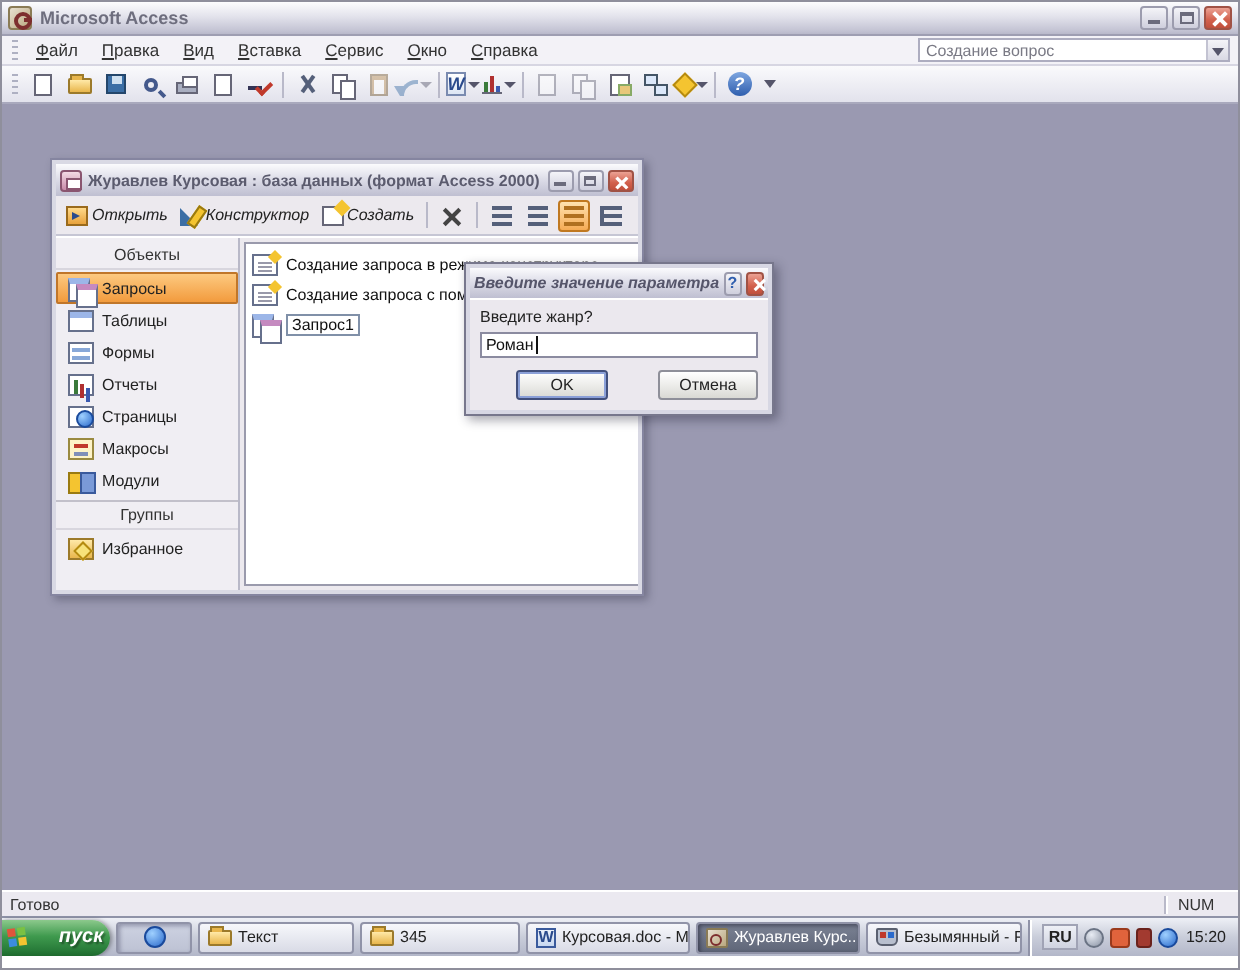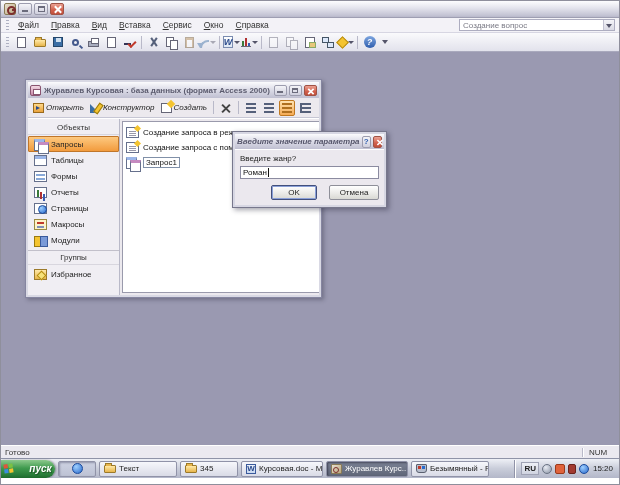--- a/index.html
+++ b/index.html
@@ -139,21 +139,21 @@
 
 
 .pdialog { position:absolute; left:231px; top:79px; width:155px; height:77px; border:1px solid #77778c; background:#d7d7e3; padding:2px; box-shadow:2px 2px 5px rgba(30,30,50,.4); z-index:10; display:flex; flex-direction:column; }
 .pd-title { height:15px; flex:0 0 15px; display:flex; align-items:center; padding:0 2px; background:linear-gradient(#fbfbfd,#dedee9 45%,#bfbfd1); }
 .pd-title .t { flex:1; font-size:8px; font-weight:bold; color:#55556a; white-space:nowrap;font-style:italic; }
 .pd-body { flex:1; background:#ebe8ee; padding:4px 5px; border-top:1px solid #fff; }
 .pd-prompt { font-size:8px; color:#222; }
 .pd-input { margin-top:3px; height:13px; background:#fff; border:1px solid #8b8ba0; display:flex; align-items:center; padding-left:2px; }
 .pd-input .v { font-size:8px; color:#111; }
 .caret { width:1px; height:9px; background:#111; margin-left:1px; }
-.pd-btns { display:flex; justify-content:flex-end; gap:12px; margin-top:6px; }
+.pd-btns { display:flex; justify-content:flex-end; gap:25px; margin-top:6px; }
 .xpbtn { height:15px; font-size:8px; color:#222; background:linear-gradient(#fff,#e9e9e6 60%,#d9d9d4); border:1px solid #8e8f99; border-radius:2px; display:flex; align-items:center; justify-content:center; }
 .xpbtn.ok { width:46px; border:1px solid #42507c; box-shadow:0 0 0 1px #8ba0d8 inset; }
 .xpbtn.cancel { width:50px; }
 .qbtn { width:13px; height:12px; margin-left:2px; border:1px solid #9c9cae; border-radius:2px; background:linear-gradient(#f4f4f8,#cfcfdd); font-size:8px; font-weight:bold; color:#2f5eae; display:flex; align-items:center; justify-content:center; position:relative; }
 .qbtn.close { background:linear-gradient(#eba193,#d2604c 60%,#c04f3c); border-color:#a05245; }
 
 
 .statusbar { height:13px; flex:0 0 13px; background:#ebe9f0; border-top:1px solid #fff; display:flex; align-items:center; font-size:8px; color:#333; padding:0 4px; }
 .statusbar .spacer { flex:1; }
 .statusbar .panel-sep { width:1px; height:9px; background:#b9b9c9; margin-right:6px; box-shadow:1px 0 0 #fff; }
@@ -190,20 +190,21 @@
 </style>
 </head>
 <body>
 
 <div class="screen">
 
   <div class="app-window">
 
     <div class="titlebar">
       <span class="app-icon"></span>
+      <span class="title">Microsoft Access</span>
       <span class="winbtn">
           <i class="g-min"></i>
         </span>
       <span class="winbtn">
           <i class="g-max"></i>
         </span>
       <span class="winbtn close">
           <i class="g-x"></i>
         </span>
     </div>
@@ -444,21 +445,21 @@
         </span>
       <span class="txt">пуск</span>
     </div>
     <div class="task pressed" style="width:38px">
       <span class="t-ie"></span>
     </div>
     <div class="task" style="width:78px">
       <span class="t-folder"></span>
       <span>Текст</span>
     </div>
-    <div class="task" style="width:58px">
+    <div class="task" style="width:80px">
       <span class="t-folder"></span>
       <span>345</span>
     </div>
     <div class="task" style="width:82px">
       <span class="t-word">W</span>
       <span>Курсовая.doc - M...</span>
     </div>
     <div class="task active" style="width:82px">
       <span class="t-access"></span>
       <span>Журавлев Курс...</span>

